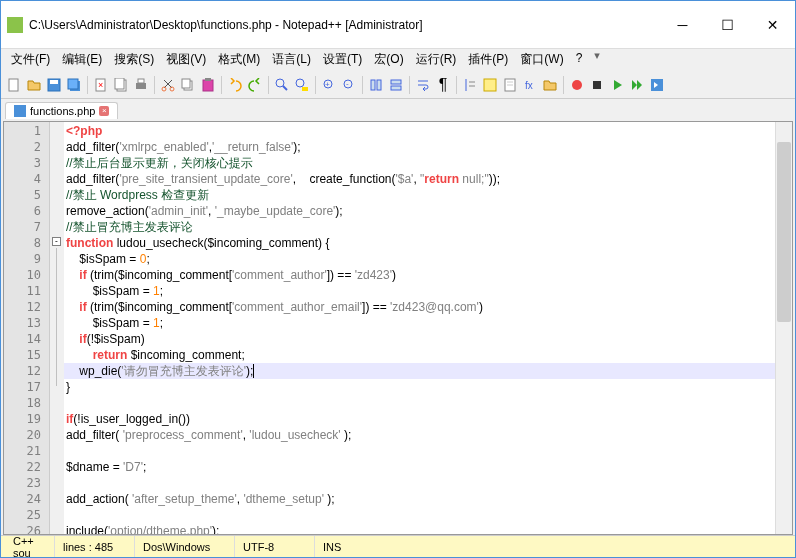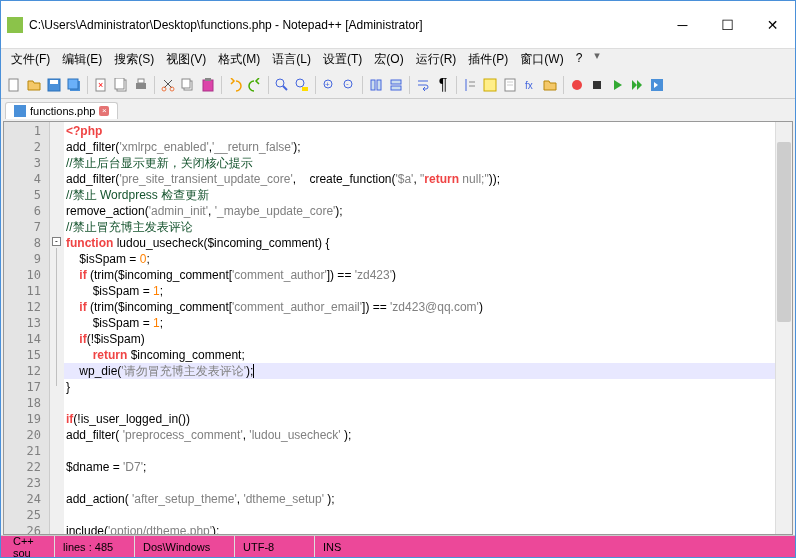--- a/index.html
+++ b/index.html
@@ -26,21 +26,21 @@
 .foldline{position:absolute;left:6px;width:1px;background:#c0c0c0}
 .code{flex:1;padding-top:1px;font:12px/16px Consolas,"Courier New",monospace;white-space:pre;overflow:hidden}
 .cl{height:16px;padding-left:2px}
 .cl.hl{background:#e8e8ff}
 .kw{color:#ef4444;font-weight:bold}
 .str{color:#808080}
 .com{color:#14532d}
 .num{color:#ff8000}
 .vscroll{width:17px;background:#f0f0f0;border-left:1px solid #ddd;position:relative}
 .vthumb{position:absolute;left:1px;right:1px;top:20px;height:180px;background:#cdcdcd;border-radius:2px}
-.statusbar{height:22px;background:#ec4899;border-top:1px solid #ccc;display:flex;align-items:center;font-size:11px;padding:0 4px}
+.statusbar{height:22px;background:#fef9c3;border-top:1px solid #ccc;display:flex;align-items:center;font-size:11px;padding:0 4px}
 .sbcell{padding:0 8px;border-right:1px solid #ddd;height:100%;display:flex;align-items:center}
 </style>
 </head>
 <body>
 
 <div class="titlebar">
   <div class="titlebar-icon"></div>
   <div class="titlebar-text">C:\Users\Administrator\Desktop\functions.php - Notepad++ [Administrator]</div>
   <div class="winbtns">
     <div class="winbtn">─</div>

